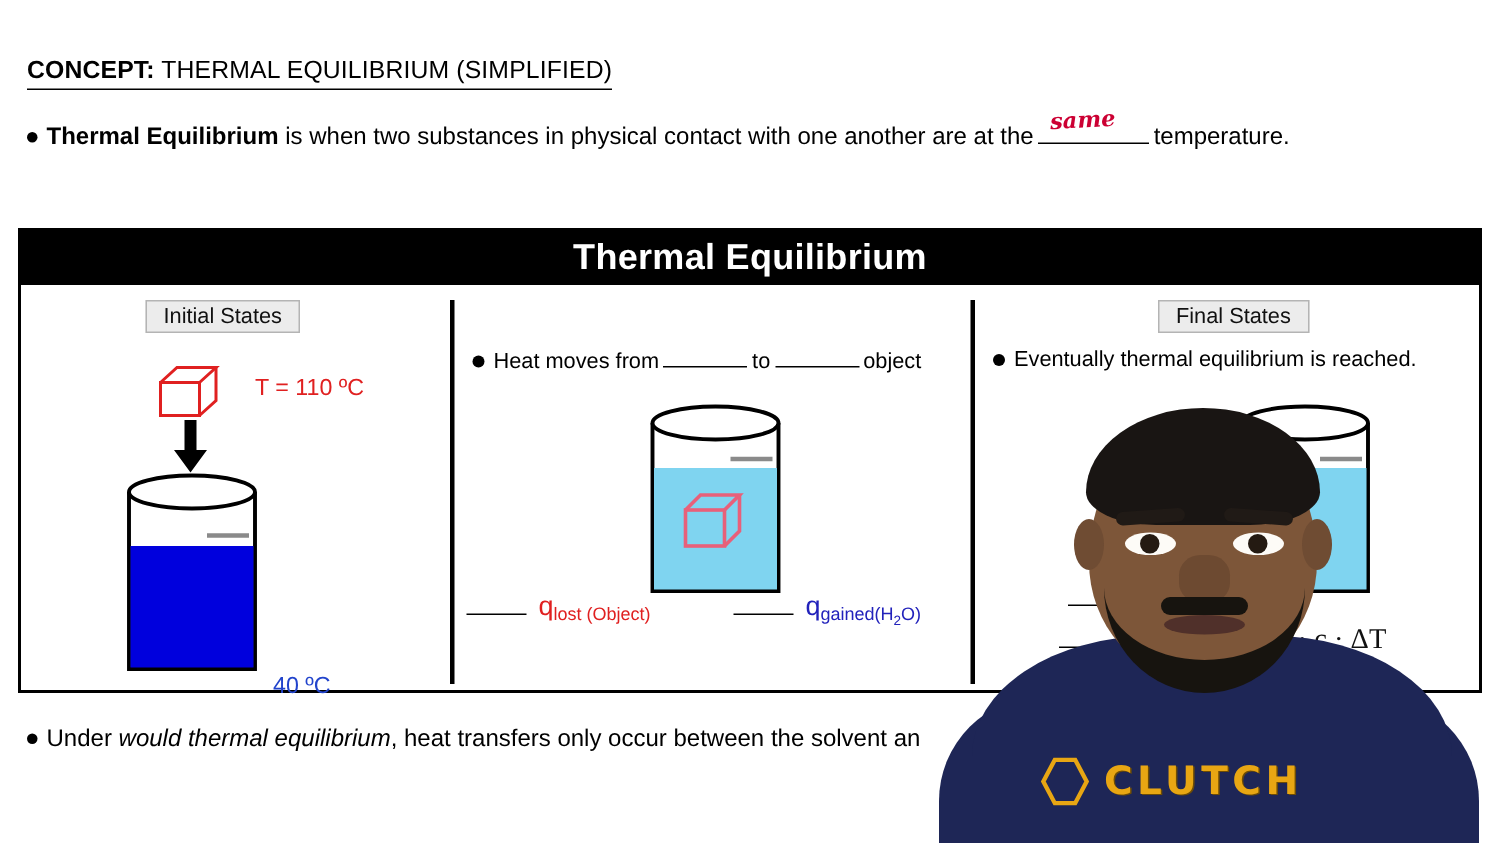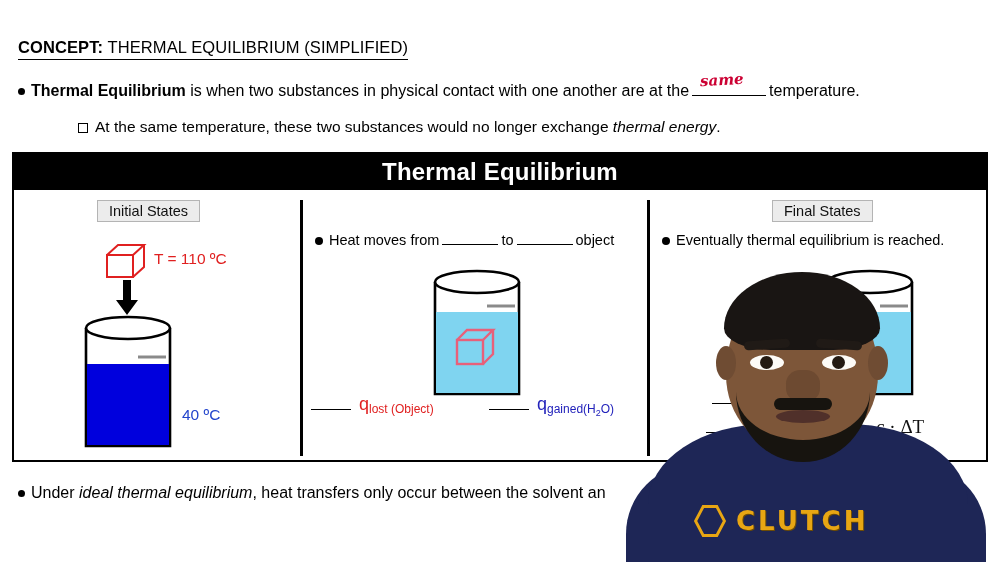--- a/index.html
+++ b/index.html
@@ -100,22 +100,22 @@
   .cube svg{display:block;overflow:visible;}
 
   
   .arrow{position:absolute;}
 
   
   .beaker{position:absolute;}
   .beaker svg{display:block;}
 
   .temp-label{position:absolute;font-size:15.5px;white-space:nowrap;}
-  .temp-red{color:#e02020;}
-  .temp-blue{color:#2244cc;}
+  .temp-red{color:#e02020;margin-left:16px;}
+  .temp-blue{color:#2244cc;margin-top:43px;}
 
   
   .qrow{position:absolute;font-size:15px;white-space:nowrap;}
   .qblank{display:inline-block;width:40px;border-bottom:1.6px solid #000;
           height:11px;margin-right:8px;}
   .q-red{color:#e02020;}
   .q-blue{color:#2222bb;}
   .qmain{font-size:18px;}
   .qsub{font-size:12px;vertical-align:-3px;}
   .qsub sub{font-size:9px;}
@@ -204,24 +204,20 @@
   <div class="concept-line">
     <span class="concept-label">CONCEPT:</span>
     <span class="concept-rest">THERMAL EQUILIBRIUM (SIMPLIFIED)</span>
   </div>
 
   <div class="bullet-1">
     <span class="dot"></span><span class="b">Thermal Equilibrium</span>
     <span>is when two substances in physical contact with one another are at the</span><span class="fill-blank"><span class="handwrite">same</span></span><span>temperature.</span>
   </div>
 
-  <div class="subbullet">
-    <span class="sq"></span><span>At the same temperature, these two substances would no longer exchange</span>
-    <span class="it">thermal energy</span><span>.</span>
-  </div>
 
   <div id="panel">
 
     <div id="panel-title">Thermal Equilibrium</div>
 
     <div class="vdiv d1"></div>
     <div class="vdiv d2"></div>
 
     <div class="col c1">
       <div class="col-tag">Initial States</div>
@@ -305,21 +301,21 @@
 
       <div class="formula" style="left:56px;top:224px;">
         <span class="fblank"></span><span>m</span>
         <span style="display:inline-block;width:68px;"></span><span>m · c · ΔT</span>
       </div>
     </div>
   </div>
 
   <div class="bullet-2">
     <span class="dot"></span><span>Under</span>
-    <span class="it">ideal thermal equilibrium</span><span>, heat transfers only occur between the solvent an</span>
+    <span class="it">would thermal equilibrium</span><span>, heat transfers only occur between the solvent an</span>
   </div>
 
   <div id="presenter">
     <div class="p-shoulderL"></div>
     <div class="p-shoulderR"></div>
     <div class="p-neck"></div>
     <div class="p-body"></div>
     <div class="p-head"></div>
     <div class="p-beard"></div>
     <div class="p-earL"></div>

